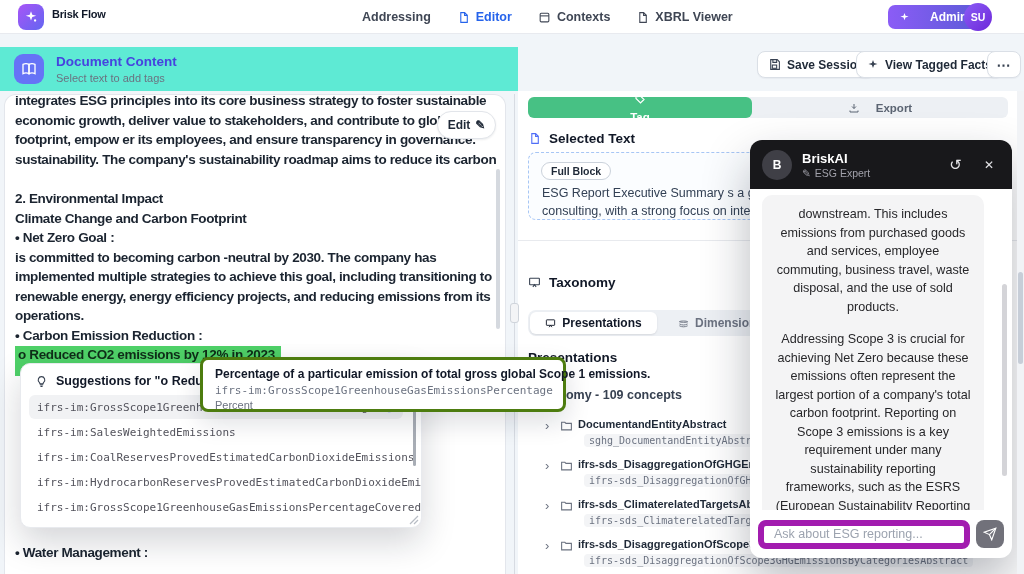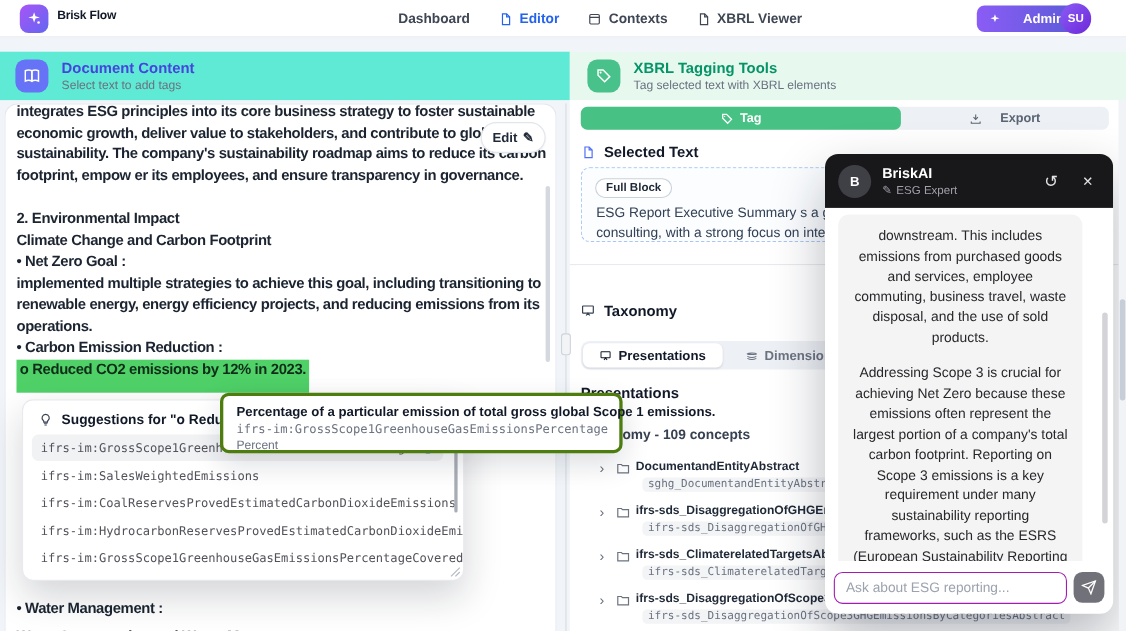--- a/index.html
+++ b/index.html
@@ -58,22 +58,22 @@
 
   
   .panel-divider { position:absolute; left:514px; top:94px; width:1px; height:480px; background:#d7dbe2; z-index:7; }
   .divider-grip { position:absolute; left:510px; top:303px; width:9px; height:20px; border:1px solid #cfd4db;
     background:#f3f4f6; border-radius:3px; z-index:8; cursor:col-resize; }
 
   
   .right-body { position:absolute; left:518px; top:91px; width:499px; height:483px; background:#fff; z-index:6; }
   .mode-tabs { position:absolute; left:10px; top:6px; width:480px; height:21px; background:#edf0f4; border-radius:6px;
     display:flex; align-items:stretch; }
-  .tab-tag { width:291px; background:#47c184; border-radius:6px; color:#fff; font-size:11.5px; font-weight:700;
-    display:flex; align-items:center; justify-content:center; gap:6px; cursor:pointer; }
+  .tab-tag { width:224px; background:#47c184; border-radius:6px; color:#fff; font-size:11.5px; font-weight:700;
+    display:flex; align-items:center; justify-content:center; gap:6px; cursor:pointer;flex-direction:column; }
   .tab-export { flex:1; display:flex; align-items:center; justify-content:center; gap:16px; font-size:11.5px;
     font-weight:600; color:#5b6472; cursor:pointer; }
   .section-head { position:absolute; left:10px; display:flex; align-items:center; gap:8px; font-size:13.5px; font-weight:800; color:#111827; }
   #sel-head { top:40px; }
   .sel-box { position:absolute; left:10px; top:61px; width:478px; height:68px; border:1.5px dashed #a7c6f5;
     border-radius:8px; background:#fbfdff; }
   .fullblock-pill { position:absolute; left:12px; top:9px; height:18px; padding:0 9px; border:1px solid #cbd2db;
     border-radius:999px; background:#fff; font-size:10.5px; font-weight:700; color:#1f2937; display:flex; align-items:center; }
   .sel-line { position:absolute; left:13px; font-size:12.5px; color:#334155; white-space:nowrap; }
   .sel-line.l1 { top:33px; }
@@ -123,21 +123,21 @@
   .chat-titles { flex:1; }
   .chat-title { font-size:13px; font-weight:800; color:#fff; }
   .chat-sub { font-size:10.5px; color:#a1a1aa; display:flex; align-items:center; gap:4px; margin-top:1px; }
   .chat-hicon { color:#e4e4e7; font-size:15px; cursor:pointer; padding:0 6px; }
   .chat-body { position:relative; flex:1; overflow:hidden;text-align:center; }
   .chat-bubble { position:absolute; left:12px; top:6px; width:222px; background:#f4f4f5; border-radius:10px; padding:10px 13px; }
   .chat-bubble p { font-size:12.6px; line-height:18.5px; color:#27272a; }
   .chat-bubble p + p { margin-top:14px; }
   .chat-scrollbar { position:absolute; right:5px; top:95px; width:5px; height:192px; background:#d4d4d8; border-radius:3px; }
   .chat-footer { flex:none; height:48px; display:flex; align-items:center; padding:0 8px; gap:6px; }
-  .chat-input { flex:1; height:29px; border:1px solid #a21caf; border-radius:8px; padding:0 10px; font-size:12.5px;
+  .chat-input { flex:1; height:29px; border:6px solid #a21caf; border-radius:8px; padding:0 10px; font-size:12.5px;
     color:#374151; outline:none; font-family:"Liberation Sans",sans-serif; }
   .chat-input::placeholder { color:#9ca3af; }
   .chat-send { width:28px; height:28px; border:none; background:#71717a; border-radius:8px; display:flex; align-items:center;
     justify-content:center; cursor:pointer; flex:none; }
 
   
   .page-scroll-track { position:absolute; left:1017px; top:91px; width:7px; height:483px; background:#f1f3f6; z-index:48; }
   .page-scroll-thumb { position:absolute; left:1018px; top:272px; width:5px; height:92px; background:#c7ced8; border-radius:3px; z-index:49; }
 
   svg { display:block; }
@@ -152,21 +152,21 @@
       <span>
         <svg width="14" height="14" viewBox="0 0 24 24" fill="#fff">
             <path d="M12 2l2.2 6.2L21 10l-6.8 1.8L12 18l-2.2-6.2L3 10l6.8-1.8L12 2z"></path>
             <circle cx="19" cy="18" r="2"></circle>
           </svg>
       </span>
     </div>
     <div class="app-name">Brisk Flow</div>
     <div class="nav">
       <div class="nav-item">
-        <span>Dashboard</span>
+        <span>Addressing</span>
       </div>
       <div class="nav-item active">
         <span>
           <svg width="13" height="13" viewBox="0 0 24 24" fill="none" stroke="#2563eb" stroke-width="2">
               <path d="M7 3h7l5 5v13H7z"></path>
               <path d="M14 3v5h5"></path>
             </svg>
         </span>
         <span>Editor</span>
       </div>
@@ -204,30 +204,20 @@
     <div class="head-icon">
       <svg width="16" height="16" viewBox="0 0 24 24" fill="none" stroke="#fff" stroke-width="2">
           <path d="M3 5c3-1.5 6-1.5 9 0v14c-3-1.5-6-1.5-9 0z"></path>
           <path d="M21 5c-3-1.5-6-1.5-9 0v14c3-1.5 6-1.5 9 0z"></path>
         </svg>
     </div>
     <div class="head-title">Document Content</div>
     <div class="head-sub">Select text to add tags</div>
   </div>
 
-  <div class="right-head">
-    <div class="head-icon">
-      <svg width="16" height="16" viewBox="0 0 24 24" fill="none" stroke="#fff" stroke-width="2">
-          <path d="M20 13l-7 7-9-9V4h7l9 9z"></path>
-          <circle cx="7.5" cy="7.5" r="1.4" fill="#fff" stroke="none"></circle>
-        </svg>
-    </div>
-    <div class="head-title">XBRL Tagging Tools</div>
-    <div class="head-sub">Tag selected text with XBRL elements</div>
-  </div>
   <button class="head-btn" id="btn-save">
     <span>
       <svg width="13" height="13" viewBox="0 0 24 24" fill="none" stroke="#374151" stroke-width="2">
           <path d="M5 3h12l4 4v14H5z"></path>
           <path d="M9 3v5h7V3"></path>
           <rect x="8" y="13" width="8" height="6"></rect>
         </svg>
     </span>
     <span>Save Session</span>
   </button>
@@ -240,26 +230,27 @@
     <span>View Tagged Facts</span>
   </button>
   <button class="head-btn" id="btn-more">
     <span>⋯</span>
   </button>
 
   <div class="doc-card">
     <div class="doc-text" id="doc-text">
         <div class="doc-line">integrates ESG principles into its core business strategy to foster sustainable</div>
         <div class="doc-line">economic growth, deliver value to stakeholders, and contribute to global</div>
+        <div class="doc-line">footprint, empow er its employees, and ensure transparency in governance.</div>
         <div class="doc-line">sustainability. The company's sustainability roadmap aims to reduce its carbon</div>
-        <div class="doc-line">footprint, empow er its employees, and ensure transparency in governance.</div>
         <div class="doc-gap"></div>
         <div class="doc-line">2. Environmental Impact</div>
         <div class="doc-line">Climate Change and Carbon Footprint</div>
         <div class="doc-line">• Net Zero Goal :</div>
+        <div class="doc-line">is committed to becoming carbon -neutral by 2030. The company has</div>
         <div class="doc-line">implemented multiple strategies to achieve this goal, including transitioning to</div>
         <div class="doc-line">renewable energy, energy efficiency projects, and reducing emissions from its</div>
         <div class="doc-line">operations.</div>
         <div class="doc-line">• Carbon Emission Reduction :</div>
         <div class="doc-line"><span class="hl">o Reduced CO2 emissions by 12% in 2023.</span></div>
       </div>
     <div class="doc-bottom-line" style="top:433px;margin-top:43px;">Water Conservation and Waste Management</div>
     <div class="doc-bottom-line" style="top:450px;">• Water Management :</div>
     <div class="doc-scrollbar"></div>
   </div>

